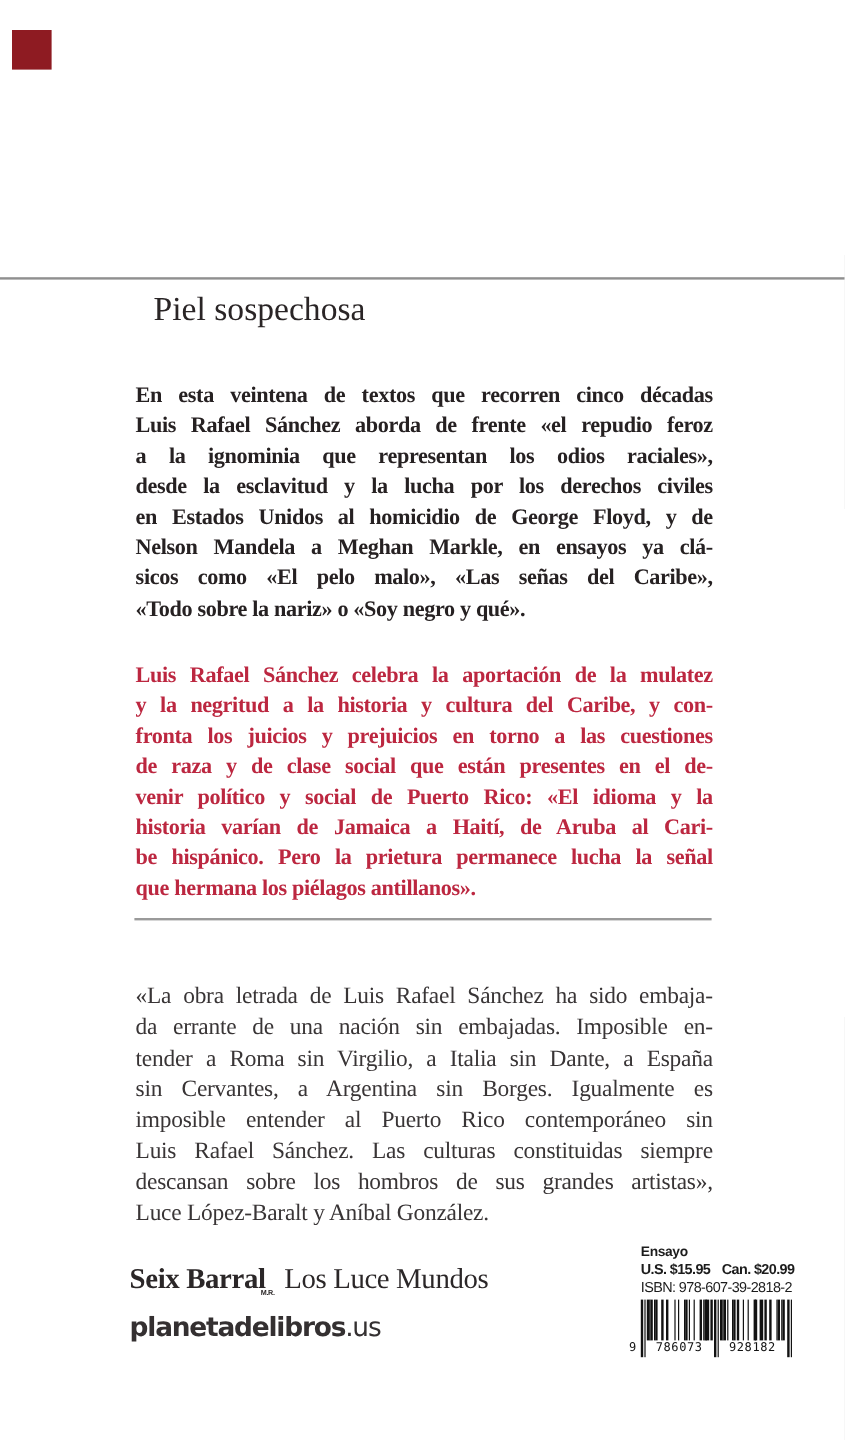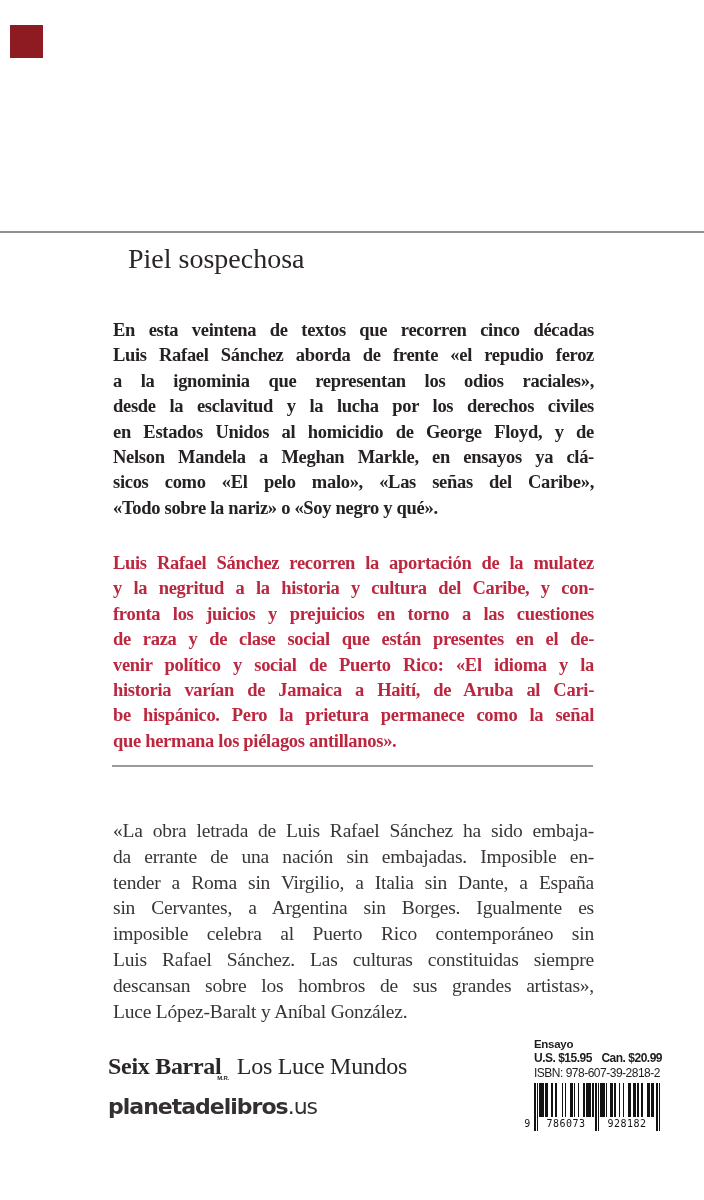--- a/index.html
+++ b/index.html
@@ -95,38 +95,38 @@
       <div class="pline">Luis Rafael Sánchez aborda de frente «el repudio feroz</div>
       <div class="pline">a la ignominia que representan los odios raciales»,</div>
       <div class="pline">desde la esclavitud y la lucha por los derechos civiles</div>
       <div class="pline">en Estados Unidos al homicidio de George Floyd, y de</div>
       <div class="pline">Nelson Mandela a Meghan Markle, en ensayos ya clá-</div>
       <div class="pline">sicos como «El pelo malo», «Las señas del Caribe»,</div>
       <div class="pline last">«Todo sobre la nariz» o «Soy negro y qué».</div>
     </div>
 
   <div class="para highlight">
-      <div class="pline">Luis Rafael Sánchez recorren la aportación de la mulatez</div>
+      <div class="pline">Luis Rafael Sánchez celebra la aportación de la mulatez</div>
       <div class="pline">y la negritud a la historia y cultura del Caribe, y con-</div>
       <div class="pline">fronta los juicios y prejuicios en torno a las cuestiones</div>
       <div class="pline">de raza y de clase social que están presentes en el de-</div>
       <div class="pline">venir político y social de Puerto Rico: «El idioma y la</div>
       <div class="pline">historia varían de Jamaica a Haití, de Aruba al Cari-</div>
-      <div class="pline">be hispánico. Pero la prietura permanece como la señal</div>
+      <div class="pline">be hispánico. Pero la prietura permanece lucha la señal</div>
       <div class="pline last">que hermana los piélagos antillanos».</div>
     </div>
 
   <div class="rule rule-mid"></div>
 
   <div class="para quote">
       <div class="pline">«La obra letrada de Luis Rafael Sánchez ha sido embaja-</div>
       <div class="pline">da errante de una nación sin embajadas. Imposible en-</div>
       <div class="pline">tender a Roma sin Virgilio, a Italia sin Dante, a España</div>
       <div class="pline">sin Cervantes, a Argentina sin Borges. Igualmente es</div>
-      <div class="pline">imposible celebra al Puerto Rico contemporáneo sin</div>
+      <div class="pline">imposible entender al Puerto Rico contemporáneo sin</div>
       <div class="pline">Luis Rafael Sánchez. Las culturas constituidas siempre</div>
       <div class="pline">descansan sobre los hombros de sus grandes artistas»,</div>
       <div class="pline last">Luce López-Baralt y Aníbal González.</div>
     </div>
 
   <div class="publisher-row">
     <span class="imprint">Seix Barral</span><span class="tm">M.R.</span><span class="collection">Los Luce Mundos</span>
   </div>
 
   <div class="website">

